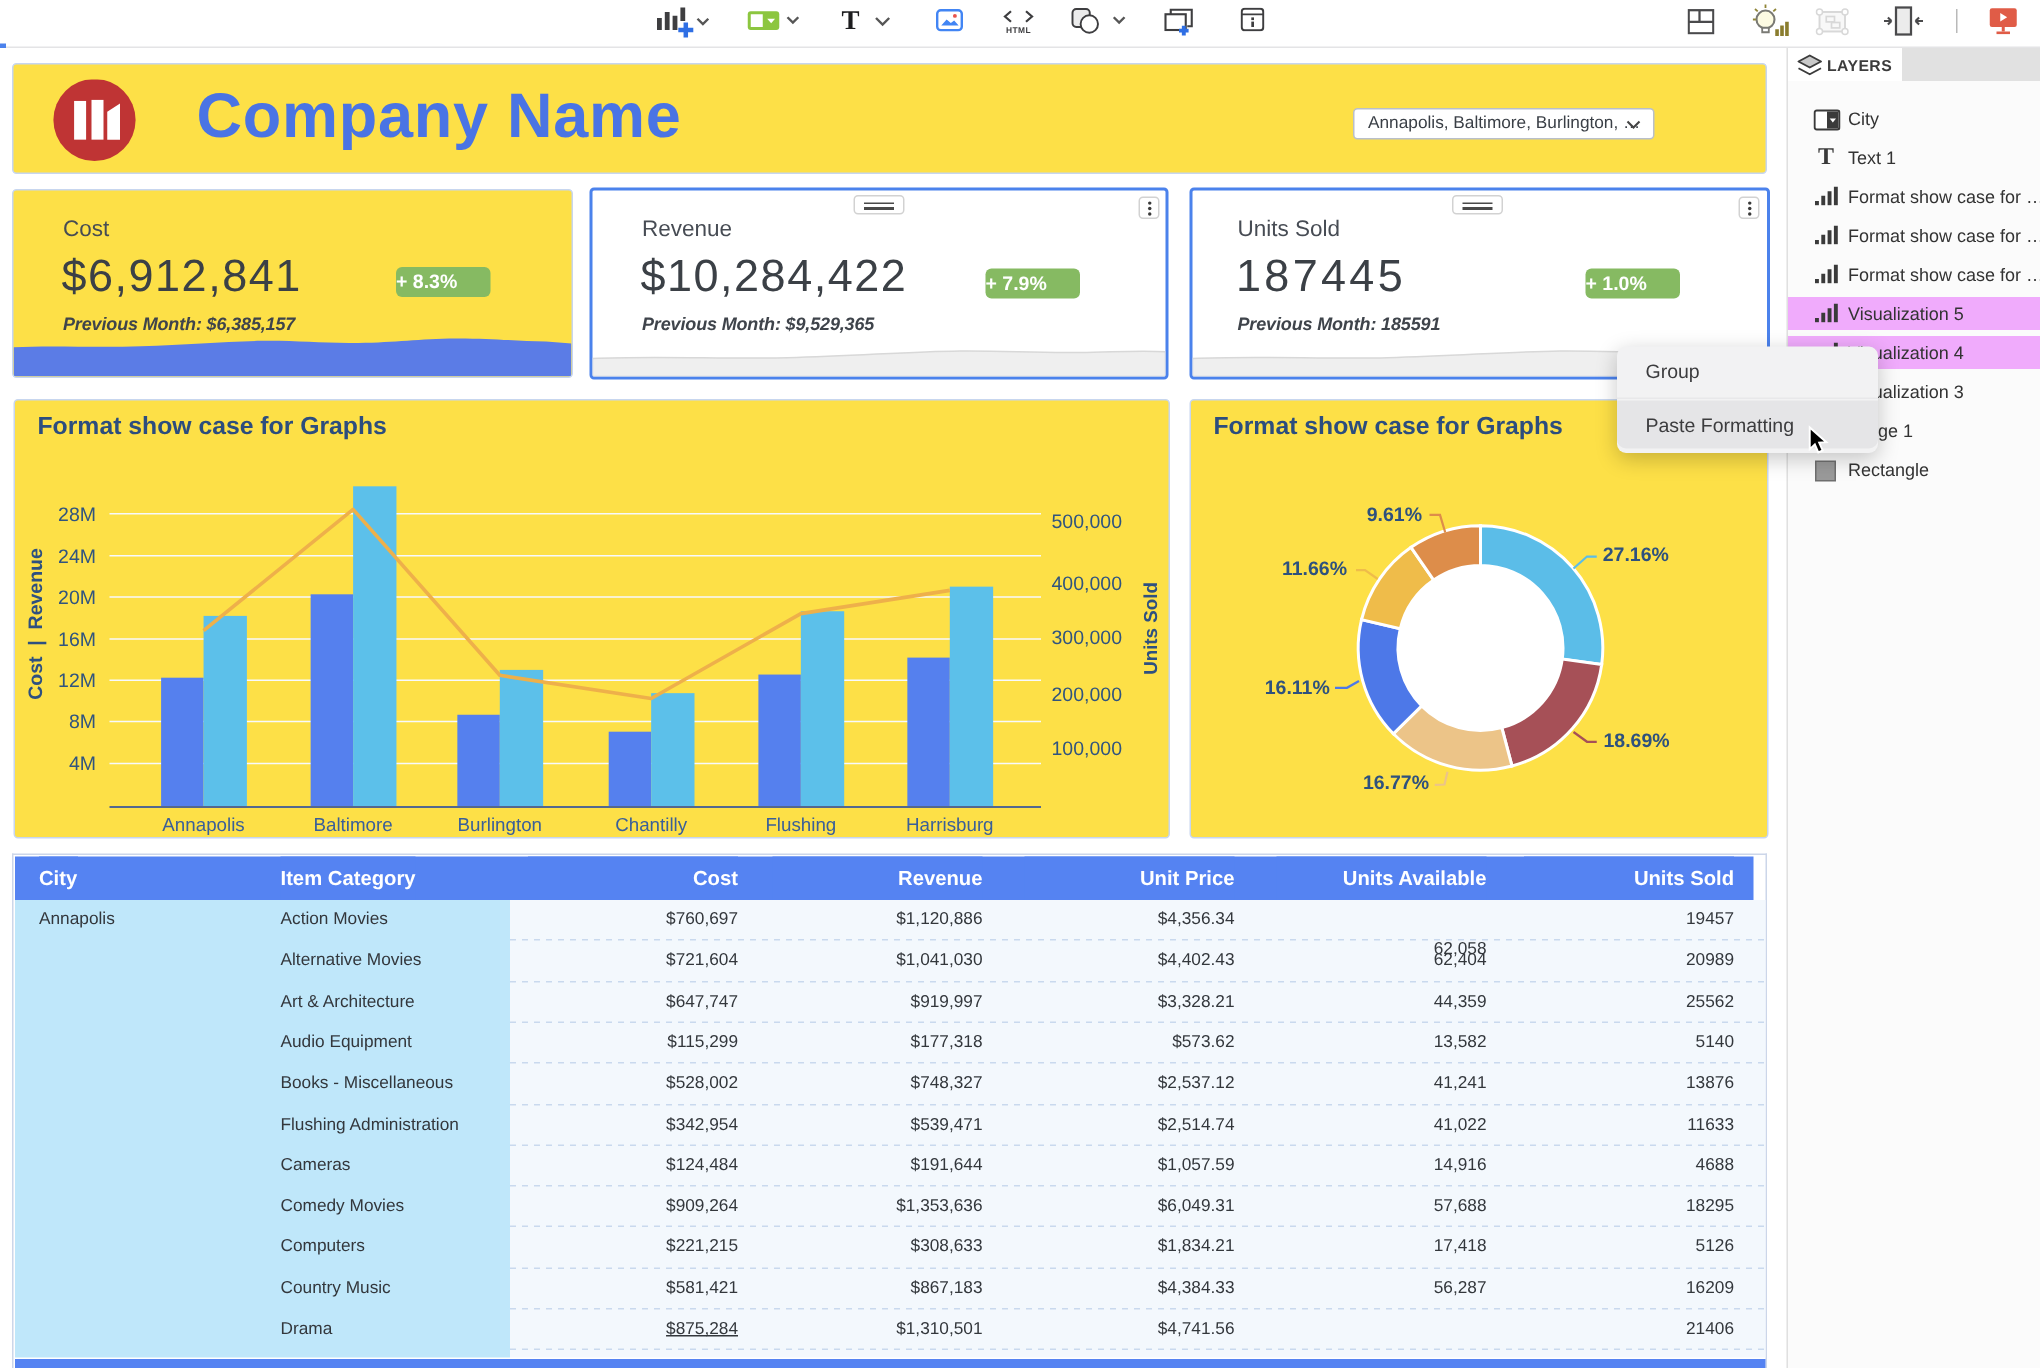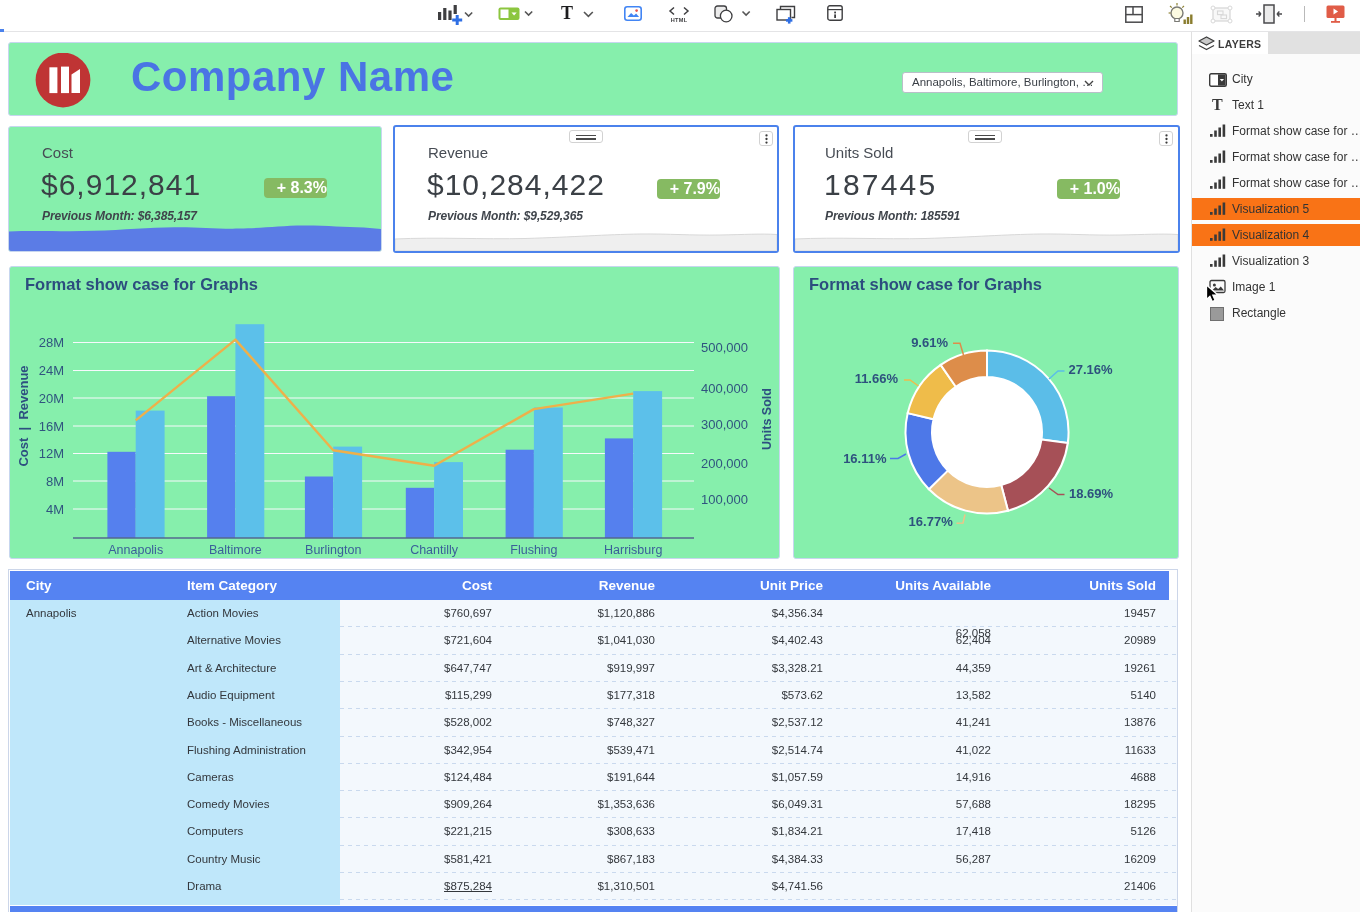--- a/index.html
+++ b/index.html
@@ -6,36 +6,36 @@
 html,body { width:1360px; height:912px; overflow:hidden; background:#fff;
   font-family:"Liberation Sans", sans-serif; }
 #stage { position:relative; width:1360px; height:912px; }
 .abs { position:absolute; }
 
 
 #toolbar { left:0; top:0; width:1360px; height:32px; background:#fff;
   border-bottom:1px solid #e4e4e6; }
 
 
-.card { position:absolute; background:#86efac; border:1px solid #c7d6ef; border-radius:3px; }
+.card { position:absolute; background:#fde047; border:1px solid #c7d6ef; border-radius:3px; }
 .cardsel { position:absolute; background:#fff; border:2px solid #4b82ec; border-radius:3px; }
 
 
 #hcard { left:8px; top:42px; width:1170px; height:74px; }
 #cname { position:absolute; left:122px; top:10px; font-size:42px; font-weight:bold; color:#4a74e4; letter-spacing:0.5px; }
 #hdd { position:absolute; left:893px; top:29px; width:201px; height:21px; background:#fff;
   border:1px solid #b9bfc9; border-radius:3px; font-size:11.5px; color:#3a3f46; white-space:nowrap; overflow:hidden;
   line-height:19px; padding-left:9px; }
 #hdd .chev { position:absolute; right:8px; top:7px; }
 
 
 .kpilabel { position:absolute; left:33px; top:17px; font-size:15px; color:#474c54; }
 .kpinum  { position:absolute; left:32px; top:41px; font-size:30px; color:#3b4046; letter-spacing:1px;}
 .badge { position:absolute; width:63px; height:20px; background:#86ba62; border-radius:4px;
-  color:#fff; font-size:16px; font-weight:bold; text-align:right; line-height:20px; }
+  color:#fff; font-size:13px; font-weight:bold; text-align:left; line-height:20px; }
 .kpiprev { position:absolute; left:33px; top:82px; font-size:12px; font-style:italic; font-weight:bold; color:#3f444b; letter-spacing:-0.1px; }
 
 
 #tbl { left:8px; top:569px; width:1170px; height:343px; border:1px solid #ccd6e9;
   border-bottom:none; background:#fff; overflow:hidden; }
 .th { position:absolute; top:1px; height:29px; background:#5583f2; color:#fff;
   font-size:13.5px; font-weight:bold; line-height:29px; }
 .cyan { position:absolute; left:1px; top:30px; width:330px; height:305px; background:#bfe7fa; }
 .numbg { position:absolute; left:331px; top:30px; width:846px; height:305px; background:#f3f8fd; }
 .trow { position:absolute; height:28px; font-size:11.5px; color:#33373c; }
@@ -45,21 +45,21 @@
 #tblbot { position:absolute; left:1px; top:336px; width:1168px; height:7px; background:#5583f2; }
 
 
 #panel { left:1191px; top:32px; width:169px; height:880px; background:#fbfbfb;
   border-left:1px solid #e0e0e0; }
 #ptabs { position:absolute; left:0; top:0; width:169px; height:22px; background:#e1e1e1; }
 #ptab  { position:absolute; left:0; top:0; width:76px; height:22px; background:#fff; }
 #ptab span { position:absolute; left:26px; top:6px; font-size:10.5px; font-weight:bold; color:#3c3c3c; letter-spacing:0.3px;}
 .lrow { position:absolute; left:0; width:169px; height:26px; font-size:12px; color:#333; white-space:nowrap; overflow:hidden; }
 .lrow .lt { position:absolute; left:40px; top:6px; }
-.lhl { background:#f97316; background-clip:content-box; padding:2px 0; }
+.lhl { background:#f0abfc; background-clip:content-box; padding:2px 0; }
 .licon { position:absolute; left:17px; top:5px; width:18px; height:16px; }
 
 
 #cmenu { left:1078px; top:231px; width:174px; height:71px; background:#f2f2f3;
   border-radius:6px; box-shadow:0 4px 14px rgba(0,0,0,0.22); z-index:50; }
 #cmenu .mi { position:absolute; left:0; width:174px; height:33px; font-size:13px;
   color:#3c3c3e; line-height:33px; padding-left:19px; }
 #cmenu .mi2 { top:36px; height:32px; background:#e5e5e7; border-radius:0 0 6px 6px; }
 #cmenu .sep { position:absolute; left:0; top:34px; width:174px; height:1px; background:#e8e8ea; }
 
@@ -373,21 +373,21 @@
       <div class="tcell num" style="left:842px;width:140px;">62,404</div>
       <div class="tcell num" style="left:1007px;width:140px;">20989</div>
     </div>
     <div class="dash" style="top:83.6px;"></div>
     <div class="trow" style="top:84.6px;">
       <div class="tcell" style="left:178px;">Art &amp; Architecture</div>
       <div class="tcell num" style="left:343px;width:140px;">$647,747</div>
       <div class="tcell num" style="left:506px;width:140px;">$919,997</div>
       <div class="tcell num" style="left:674px;width:140px;">$3,328.21</div>
       <div class="tcell num" style="left:842px;width:140px;">44,359</div>
-      <div class="tcell num" style="left:1007px;width:140px;">19261</div>
+      <div class="tcell num" style="left:1007px;width:140px;">25562</div>
     </div>
     <div class="dash" style="top:110.9px;"></div>
     <div class="trow" style="top:111.9px;">
       <div class="tcell" style="left:178px;">Audio Equipment</div>
       <div class="tcell num" style="left:343px;width:140px;">$115,299</div>
       <div class="tcell num" style="left:506px;width:140px;">$177,318</div>
       <div class="tcell num" style="left:674px;width:140px;">$573.62</div>
       <div class="tcell num" style="left:842px;width:140px;">13,582</div>
       <div class="tcell num" style="left:1007px;width:140px;">5140</div>
     </div>
@@ -555,18 +555,23 @@
       <div class="lt">Image 1</div>
     </div>
     <div class="lrow" style="top:268px;">
       <svg class="licon" style="top:6px;" width="18" height="14" viewBox="0 0 18 14">
           <rect x="1.5" y="0.5" width="13" height="13" fill="#9a9a9a" stroke="#6f6f6f" stroke-width="1"></rect>
         </svg>
       <div class="lt">Rectangle</div>
     </div>
   </div>
 
+  <div id="cmenu" class="abs">
+    <div class="mi" style="top:0;">Group</div>
+    <div class="sep"></div>
+    <div class="mi mi2">Paste Formatting</div>
+  </div>
 
   <svg class="abs" style="left:1201px;top:283px;z-index:60;" width="22" height="23" viewBox="0 0 22 23">
     <path d="M5.5 2 L5.5 16.4 L8.9 13.3 L11.2 18.6 L14.1 17.3 L11.8 12.1 L16.6 11.8 Z" fill="#000" stroke="#fff" stroke-width="1.3"></path>
   </svg>
 
 </div>
 
 </body></html>

